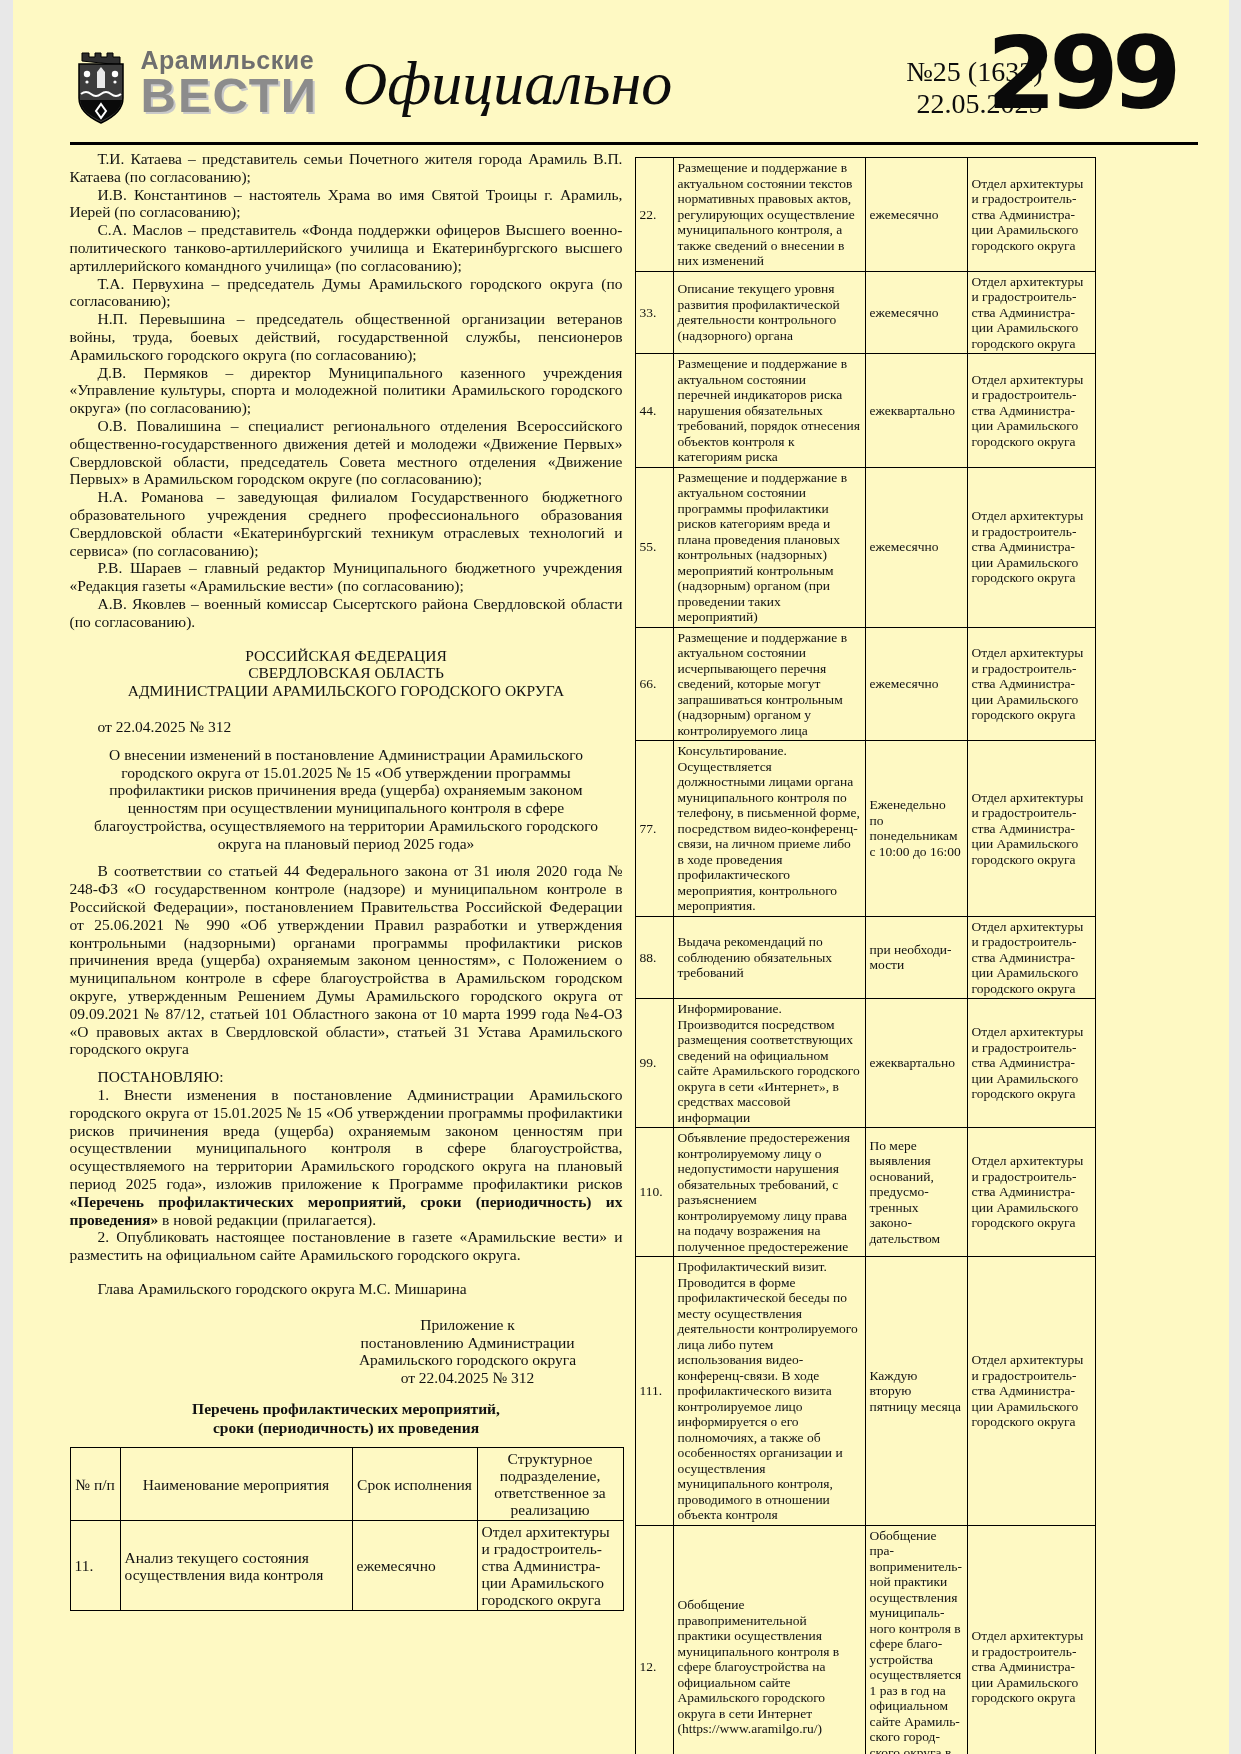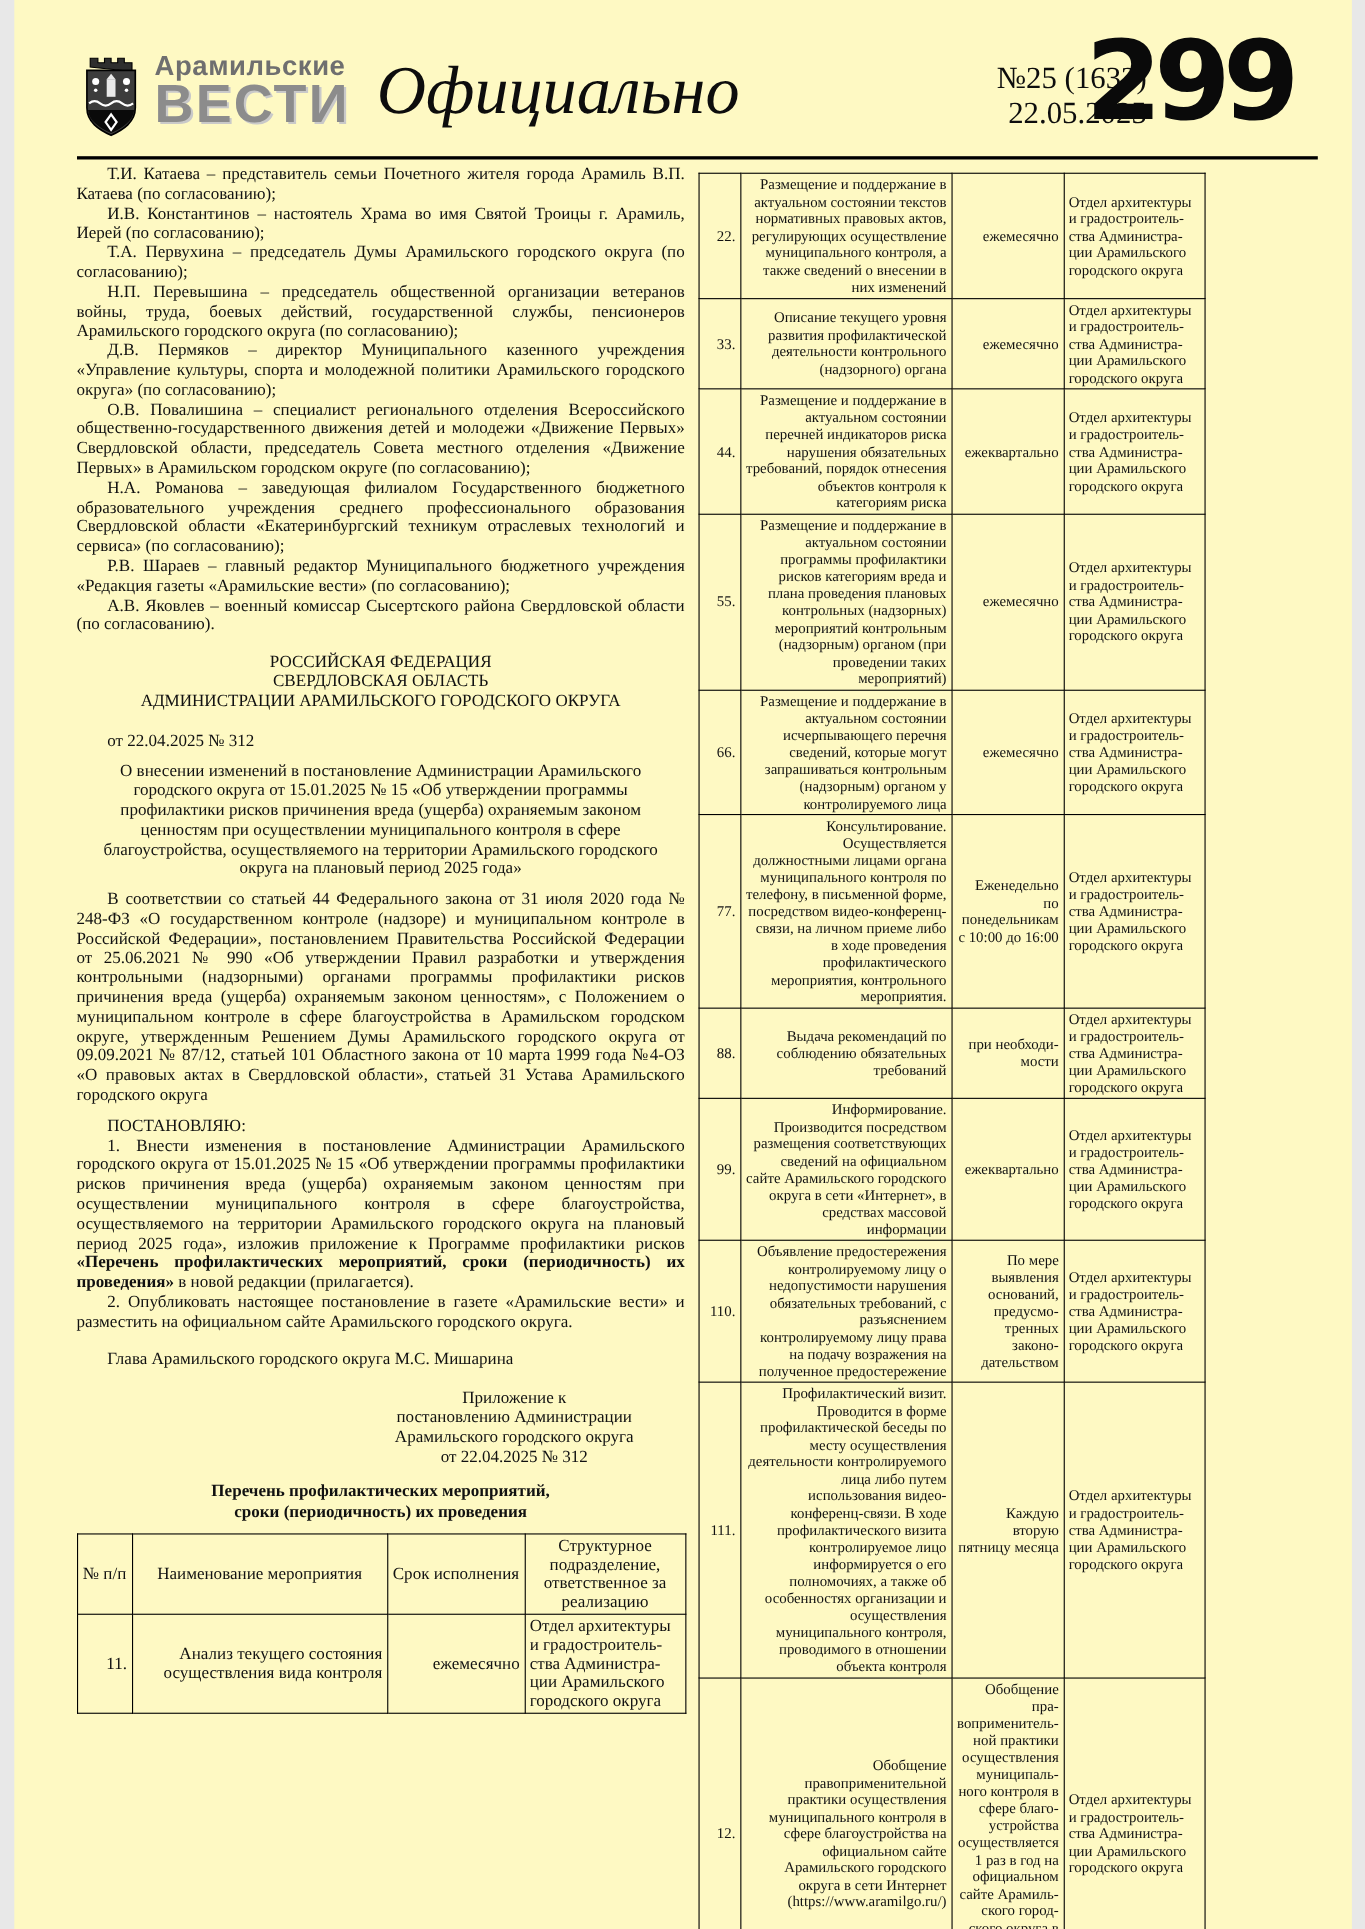--- a/index.html
+++ b/index.html
@@ -32,21 +32,21 @@
   .subject{margin:10px 0 0 0;text-indent:0;text-align:center;padding:0 6px;}
   .sig{margin-top:16px;text-align:left;}
   .appendix{margin:18px 0 0 auto;width:310px;text-align:center;}
   .appendix.second{margin-top:10px;}
   .tbl-title{margin-top:12px;text-align:center;font-weight:bold;line-height:19px;}
 
   
   table.tbl{border-collapse:collapse;margin-top:10px;}
   .tbl th,.tbl td{border:1.6px solid #000;padding:2px 4px;vertical-align:middle;
                   overflow-wrap:break-word;}
-  .c{text-align:right;}
+  .c{text-align:left;}
   .l{text-align:left;}
   .left-tbl{width:553px;table-layout:fixed;font-size:15.5px;line-height:17px;}
   .left-tbl th{font-weight:normal;text-align:center;}
 
   .col-right{position:absolute;left:622px;top:147px;width:460px;}
   .right-tbl{width:460px;table-layout:fixed;font-size:13.5px;line-height:15.5px;margin-top:0;}
 </style>
 </head>
 <body>
 
@@ -82,20 +82,21 @@
   <div class="page-number">299</div>
 
   <div class="rule"></div>
 
   <section class="col-left">
 
     <div>
 
     <p class="para">Т.И. Катаева – представитель семьи Почетного жителя города Арамиль В.П. Катаева (по согласованию);</p>
         <p class="para">И.В. Константинов – настоятель Храма во имя Святой Троицы г. Арамиль, Иерей (по согласованию);</p>
+        <p class="para">С.А. Маслов – представитель «Фонда поддержки офицеров Высшего военно-политического танково-артиллерийского училища и Екатеринбургского высшего артиллерийского командного училища» (по согласованию);</p>
         <p class="para">Т.А. Первухина – председатель Думы Арамильского городского округа (по согласованию);</p>
         <p class="para">Н.П. Перевышина – председатель общественной организации ветеранов войны, труда, боевых действий, государственной службы, пенсионеров Арамильского городского округа (по согласованию);</p>
         <p class="para">Д.В. Пермяков – директор Муниципального казенного учреждения «Управление культуры, спорта и молодежной политики Арамильского городского округа» (по согласованию);</p>
         <p class="para">О.В. Повалишина – специалист регионального отделения Всероссийского общественно-государственного движения детей и молодежи «Движение Первых» Свердловской области, председатель Совета местного отделения «Движение Первых» в Арамильском городском округе (по согласованию);</p>
         <p class="para">Н.А. Романова – заведующая филиалом Государственного бюджетного образовательного учреждения среднего профессионального образования Свердловской области «Екатеринбургский техникум отраслевых технологий и сервиса» (по согласованию);</p>
         <p class="para">Р.В. Шараев – главный редактор Муниципального бюджетного учреждения «Редакция газеты «Арамильские вести» (по согласованию);</p>
         <p class="para">А.В. Яковлев – военный комиссар Сысертского района Свердловской области (по согласованию).</p>
       </div>
 
     <div class="center-head">

